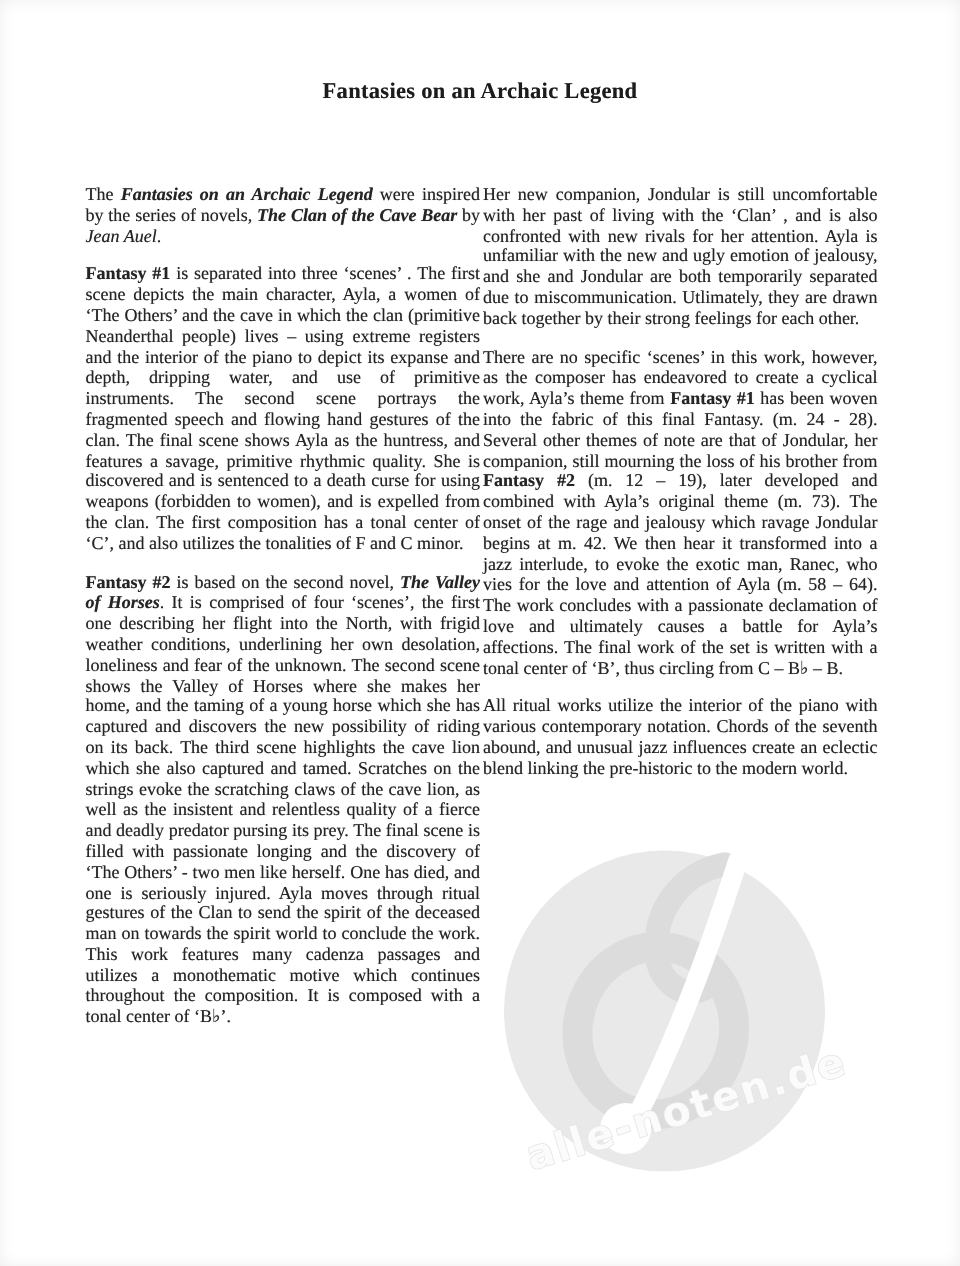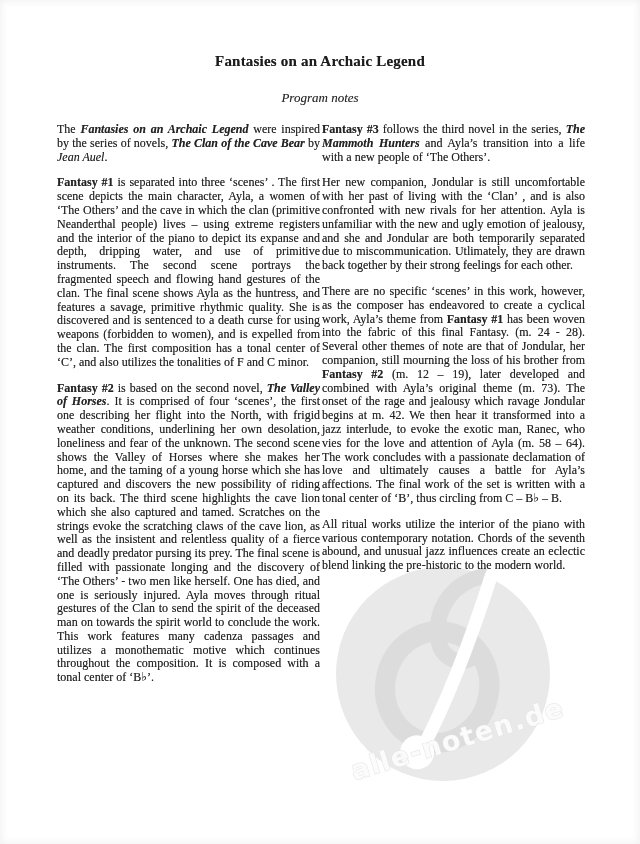--- a/index.html
+++ b/index.html
@@ -75,29 +75,27 @@
         <ellipse cx="120" cy="134" rx="52" ry="56" fill="none" stroke="#dcdcdc" stroke-width="20"></ellipse>
         <path d="M 142 16 C 114 28, 102 56, 110 84 C 116 104, 136 110, 148 98" fill="none" stroke="#dcdcdc" stroke-width="16" stroke-linecap="round"></path>
         <path d="M 150 12 C 144 72, 134 142, 118 198" fill="none" stroke="#ffffff" stroke-width="13" stroke-linecap="round"></path>
         <circle cx="114" cy="202" r="17" fill="#ffffff"></circle>
       </g>
       <text class="wm-text" x="26" y="198" transform="rotate(-17 125 185)" font-size="27" letter-spacing="1.5" fill="#fbfbfb" stroke="#e3e3e3" stroke-width="1">alle-noten.de</text>
     </svg>
   </div>
 
   <div class="title">Fantasies on an Archaic Legend</div>
-  <div class="subtitle">Program notes</div>
 
   <div class="columns">
     <div class="col">
         <p><span>The </span><span class="bi">Fantasies on an Archaic Legend</span><span> were inspired by the series of novels, </span><span class="bi">The Clan of the Cave Bear</span><span> by </span><span class="i">Jean Auel</span><span>.</span></p>
         <p><span class="b">Fantasy #1</span><span> is separated into three ‘scenes’ . The first scene depicts the main character, Ayla, a women of ‘The Others’ and the cave in which the clan (primitive Neanderthal people) lives – using extreme registers and the interior of the piano to depict its expanse and depth, dripping water, and use of primitive instruments. The second scene portrays the fragmented speech and flowing hand gestures of the clan. The final scene shows Ayla as the huntress, and features a savage, primitive rhythmic quality. She is discovered and is sentenced to a death curse for using weapons (forbidden to women), and is expelled from the clan. The first composition has a tonal center of ‘C’, and also utilizes the tonalities of F and C minor.</span></p>
         <p><span class="b">Fantasy #2</span><span> is based on the second novel, </span><span class="bi">The Valley of Horses</span><span>. It is comprised of four ‘scenes’, the first one describing her flight into the North, with frigid weather conditions, underlining her own desolation, loneliness and fear of the unknown. The second scene shows the Valley of Horses where she makes her home, and the taming of a young horse which she has captured and discovers the new possibility of riding on its back. The third scene highlights the cave lion which she also captured and tamed. Scratches on the strings evoke the scratching claws of the cave lion, as well as the insistent and relentless quality of a fierce and deadly predator pursing its prey. The final scene is filled with passionate longing and the discovery of ‘The Others’ - two men like herself. One has died, and one is seriously injured. Ayla moves through ritual gestures of the Clan to send the spirit of the deceased man on towards the spirit world to conclude the work. This work features many cadenza passages and utilizes a monothematic motive which continues throughout the composition. It is composed with a tonal center of ‘B♭’.</span></p>
       </div>
     <div class="col">
-        <p><span class="b">Fantasy #3</span><span> follows the third novel in the series, </span><span class="bi">The Mammoth Hunters</span><span> and Ayla’s transition into a life with a new people of ‘The Others’.</span></p>
         <p><span>Her new companion, Jondular is still uncomfortable with her past of living with the ‘Clan’ , and is also confronted with new rivals for her attention. Ayla is unfamiliar with the new and ugly emotion of jealousy, and she and Jondular are both temporarily separated due to miscommunication. Utlimately, they are drawn back together by their strong feelings for each other.</span></p>
         <p><span>There are no specific ‘scenes’ in this work, however, as the composer has endeavored to create a cyclical work, Ayla’s theme from </span><span class="b">Fantasy #1</span><span> has been woven into the fabric of this final Fantasy. (m. 24 - 28). Several other themes of note are that of Jondular, her companion, still mourning the loss of his brother from </span><span class="b">Fantasy #2</span><span> (m. 12 – 19), later developed and combined with Ayla’s original theme (m. 73). The onset of the rage and jealousy which ravage Jondular begins at m. 42. We then hear it transformed into a jazz interlude, to evoke the exotic man, Ranec, who vies for the love and attention of Ayla (m. 58 – 64). The work concludes with a passionate declamation of love and ultimately causes a battle for Ayla’s affections. The final work of the set is written with a tonal center of ‘B’, thus circling from C – B♭ – B.</span></p>
         <p><span>All ritual works utilize the interior of the piano with various contemporary notation. Chords of the seventh abound, and unusual jazz influences create an eclectic blend linking the pre-historic to the modern world.</span></p>
       </div>
   </div>
 
 </div>
 
 </body></html>

